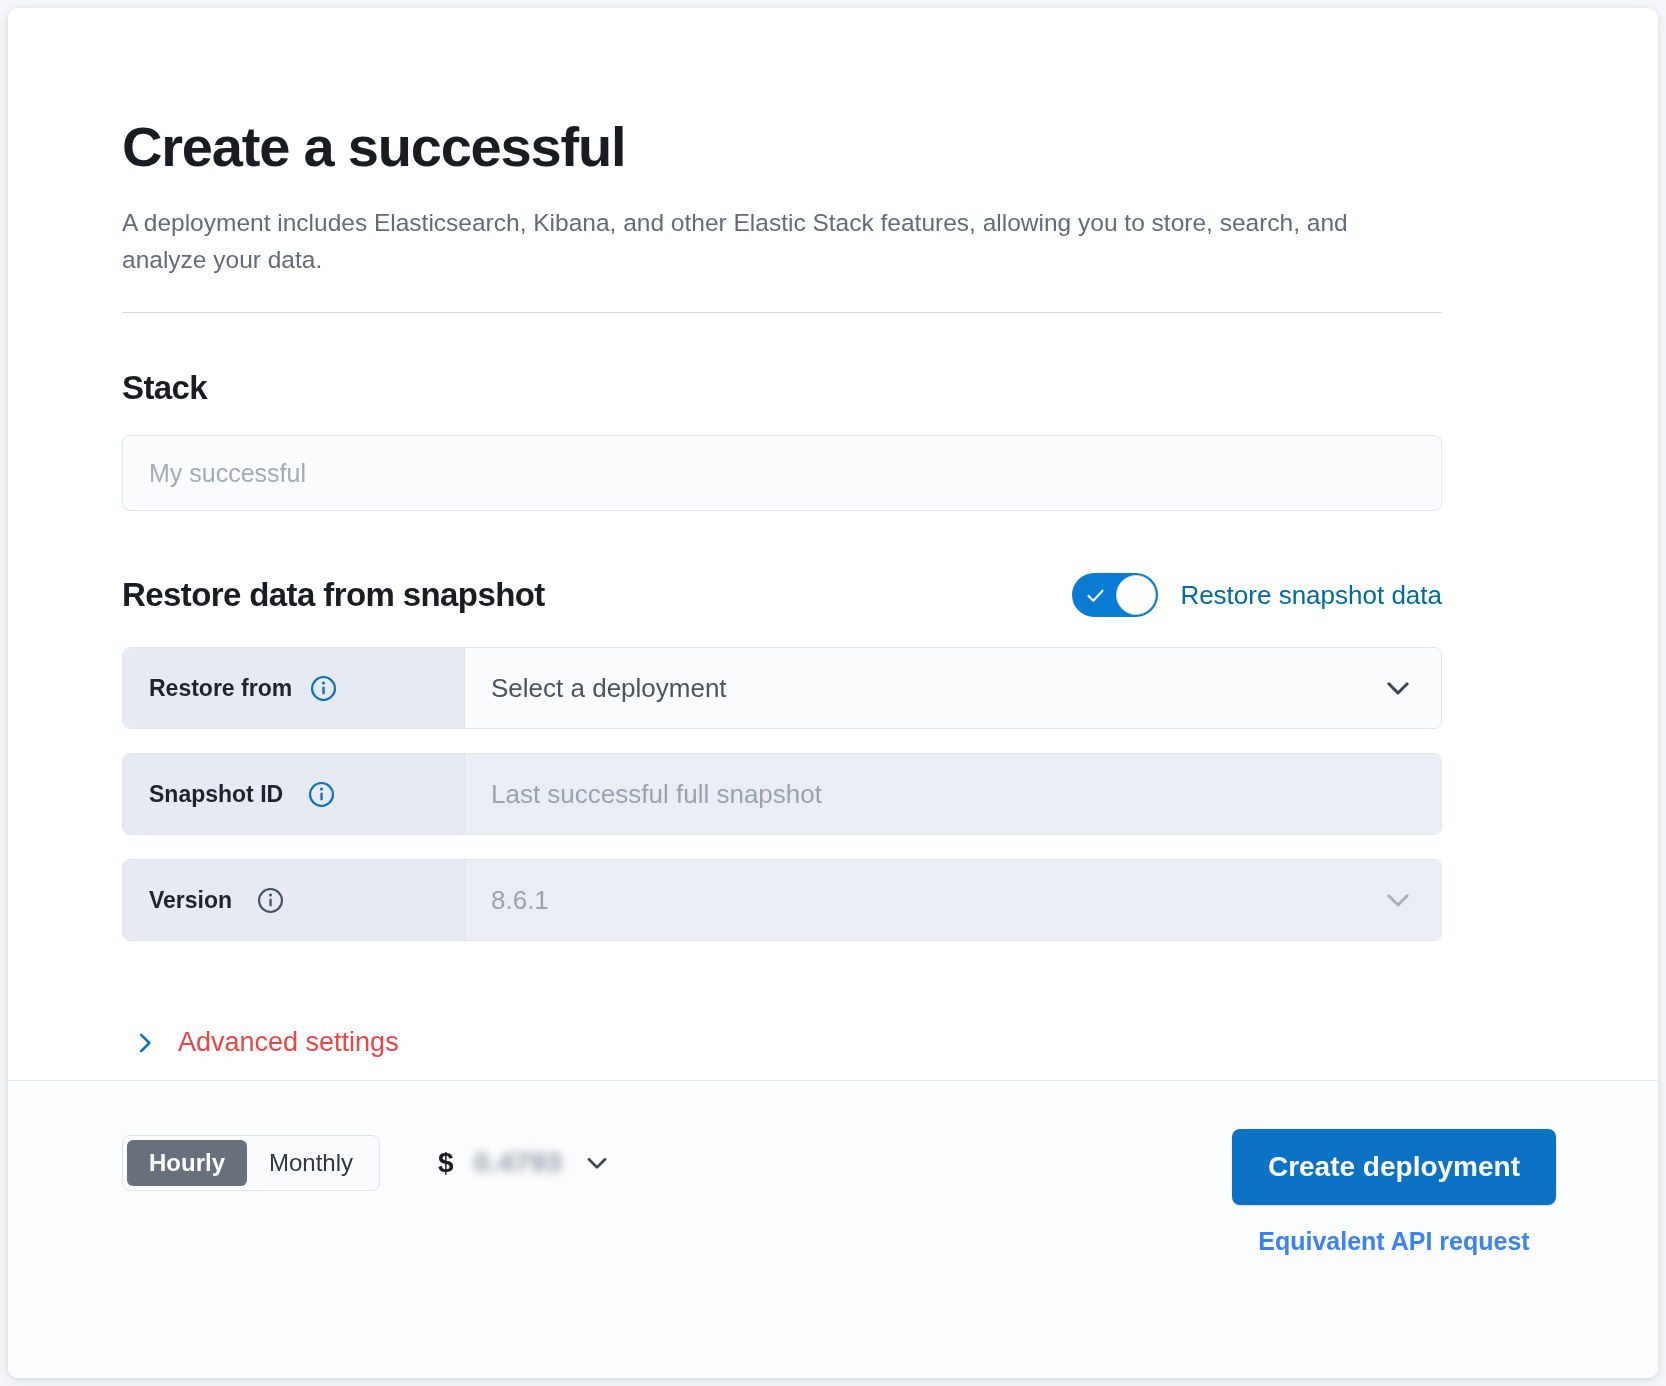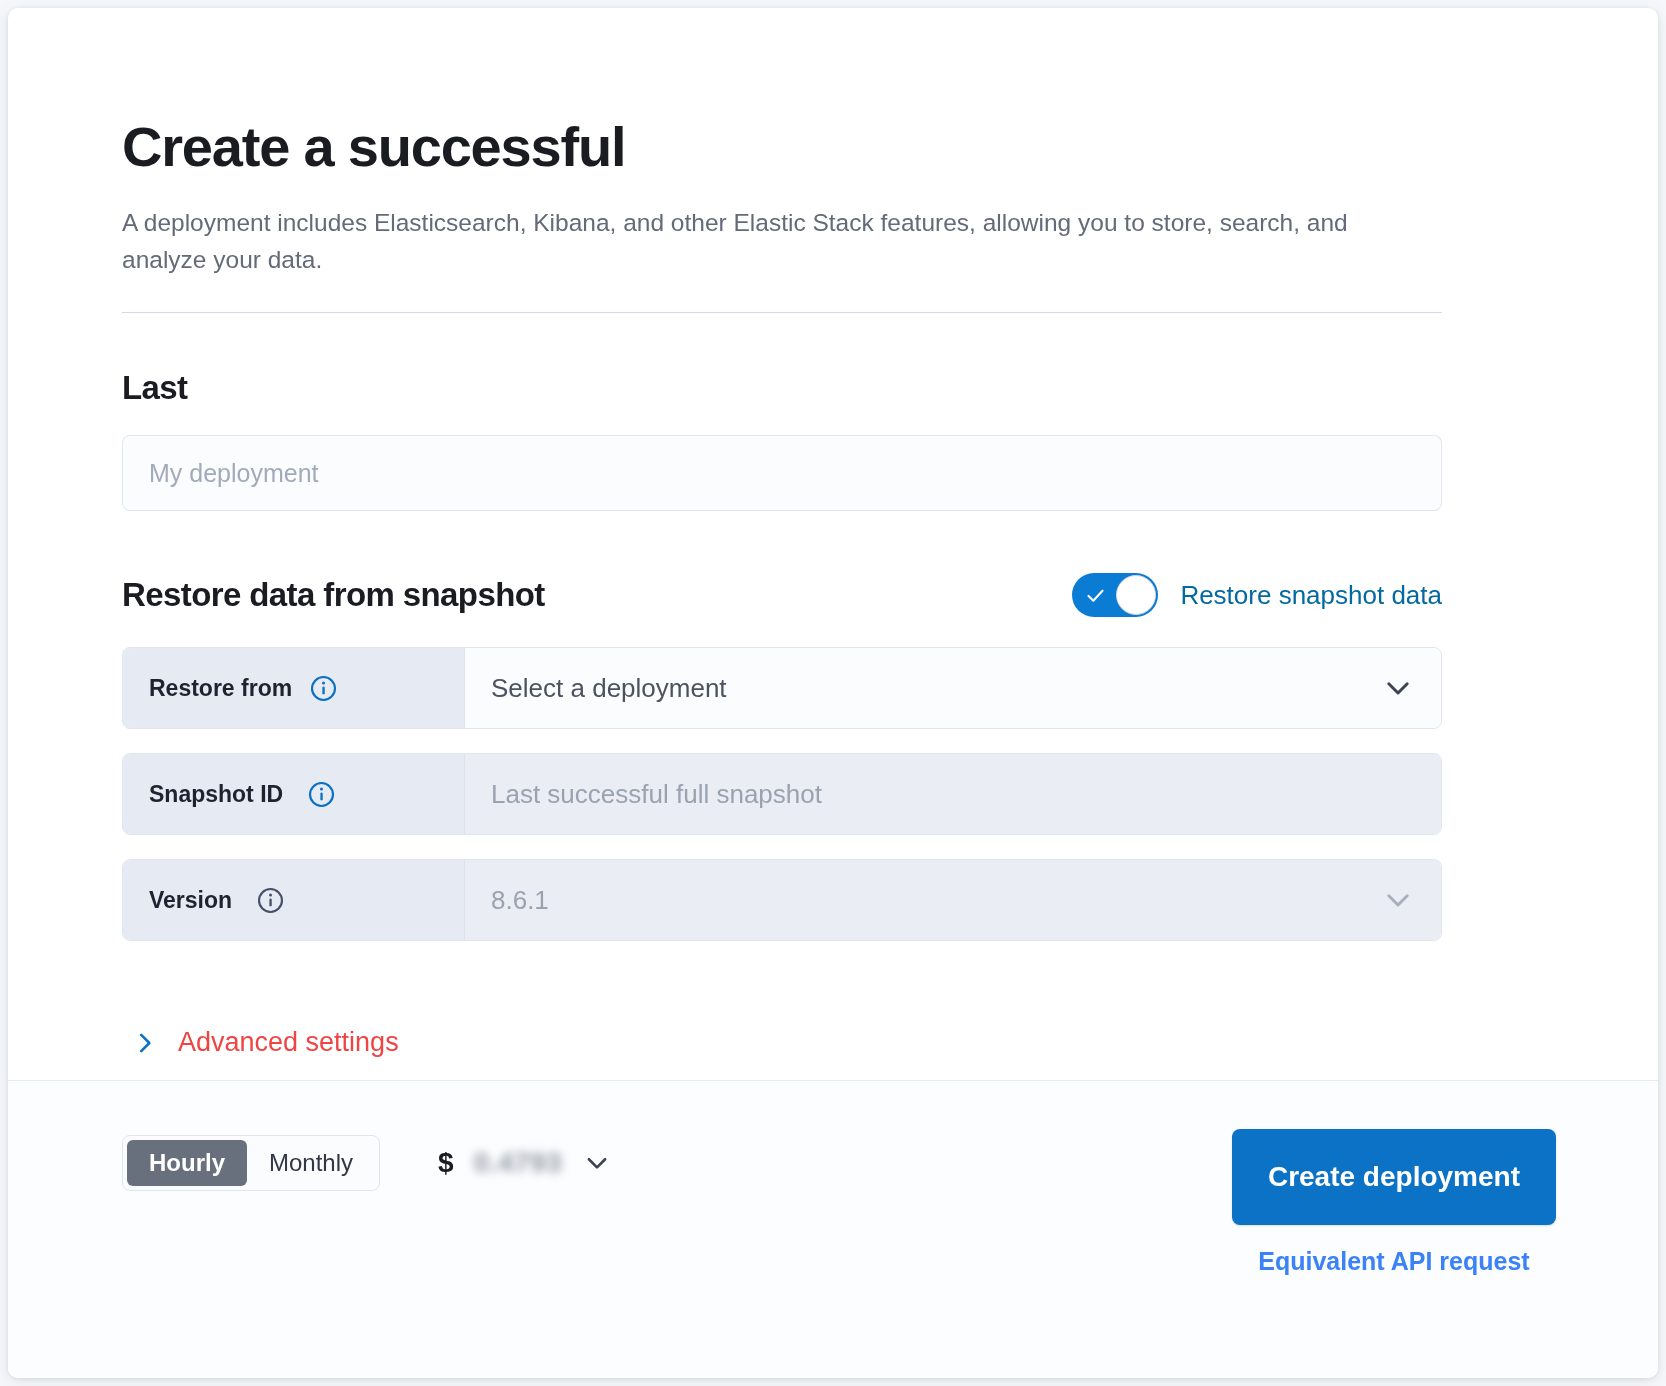--- a/index.html
+++ b/index.html
@@ -281,21 +281,21 @@
 
   .primary-btn {
     background: #0b72c6;
     color: #ffffff;
     border: none;
     border-radius: 8px;
     font-size: 28px;
     font-weight: 700;
     font-family: "Liberation Sans", sans-serif;
     padding: 0 36px;
-    height: 96px;
+    height: 76px;
     cursor: pointer;
     box-shadow: 0 1px 2px rgba(17,43,74,0.15);
   }
 
   .api-link {
     margin-top: 22px;
     color: #3b82f6;
     font-size: 25px;
     font-weight: 700;
     cursor: pointer;
@@ -310,23 +310,23 @@
 
     <div class="card-body">
       <div class="inner">
 
         
         <h1 class="page-title">Create a successful</h1>
         <p class="page-desc">A deployment includes Elasticsearch, Kibana, and other Elastic Stack features, allowing you to store, search, and analyze your data.</p>
         <div class="divider"></div>
 
         
-        <h2 class="section-title" id="name-title">Last</h2>
+        <h2 class="section-title" id="name-title">Stack</h2>
         <div class="text-input">
-          <span>My deployment</span>
+          <span>My successful</span>
         </div>
 
         
         <div class="section-head" id="restore-title-row">
           <h2 class="section-title">Restore data from snapshot</h2>
           <div class="toggle-wrap">
             <div class="toggle">
               <svg class="check" viewBox="0 0 24 24" fill="none">
                 <path d="M4 12.5 L9.5 18 L20 6.5" stroke="#ffffff" stroke-width="2.4" stroke-linecap="round" stroke-linejoin="round"></path>
               </svg>

